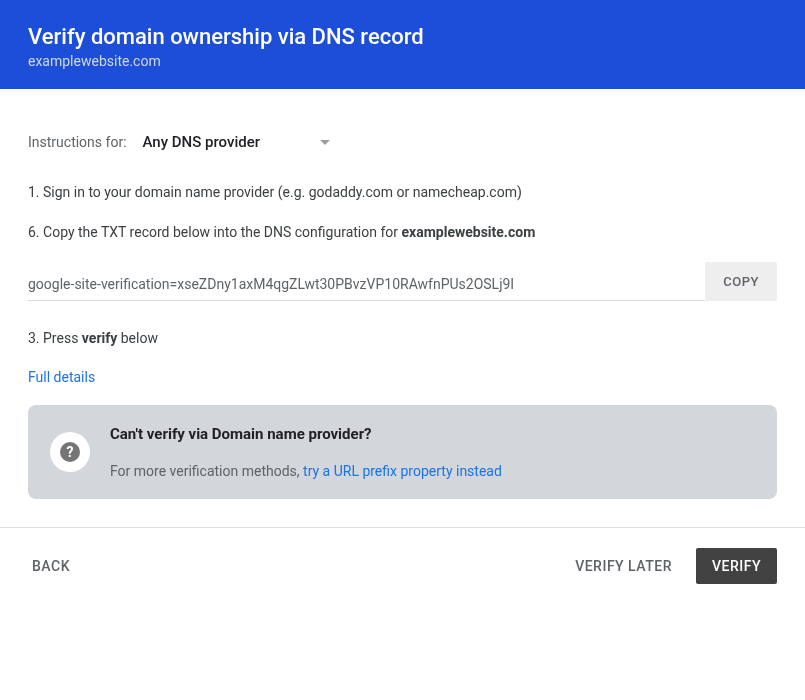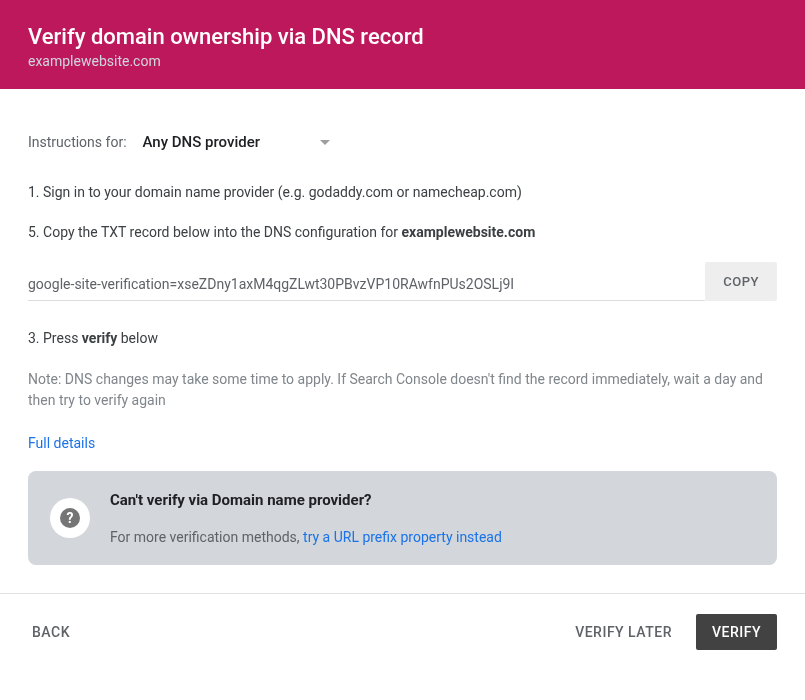--- a/index.html
+++ b/index.html
@@ -8,21 +8,21 @@
       padding: 0;
     }
     body {
       font-family: Roboto, Arial, sans-serif;
       font-size: 14px;
       color: #202124;
       background: #fff;
       width: 805px;
     }
     .header {
-      background: #be185d;
+      background: #1d4ed8;
       color: #fff;
       padding: 24px 28px 20px 28px;
     }
     .header-title {
       font-size: 22px;
       font-weight: 500;
       margin-bottom: 4px;
     }
     .header-subtitle {
       font-size: 14px;
@@ -213,33 +213,32 @@
     <span class="instructions-label">Instructions for:</span>
     <div class="dropdown">
       <span class="dropdown-text">Any DNS provider</span>
       <span class="dropdown-arrow"></span>
     </div>
   </div>
 
   <div class="step">1. Sign in to your domain name provider (e.g. godaddy.com or namecheap.com)</div>
 
   <div class="step">
-    <span>5. Copy the TXT record below into the DNS configuration for </span><span class="bold">examplewebsite.com</span>
+    <span>6. Copy the TXT record below into the DNS configuration for </span><span class="bold">examplewebsite.com</span>
   </div>
 
   <div class="txt-row">
     <input class="txt-input" type="text" readonly="" value="google-site-verification=xseZDny1axM4qgZLwt30PBvzVP10RAwfnPUs2OSLj9I" style="">
     <button class="copy-btn">COPY</button>
   </div>
 
   <div class="step">
     <span>3. Press </span><span class="bold">verify</span><span> below</span>
   </div>
 
-  <div class="note">Note: DNS changes may take some time to apply. If Search Console doesn't find the record immediately, wait a day and then try to verify again</div>
 
   <span class="link">Full details</span>
 
   <div class="info-panel">
     <div class="info-icon-circle">
       <div class="info-icon">?</div>
     </div>
     <div>
       <div class="info-text-title">Can't verify via Domain name provider?</div>
       <div class="info-text-body">

